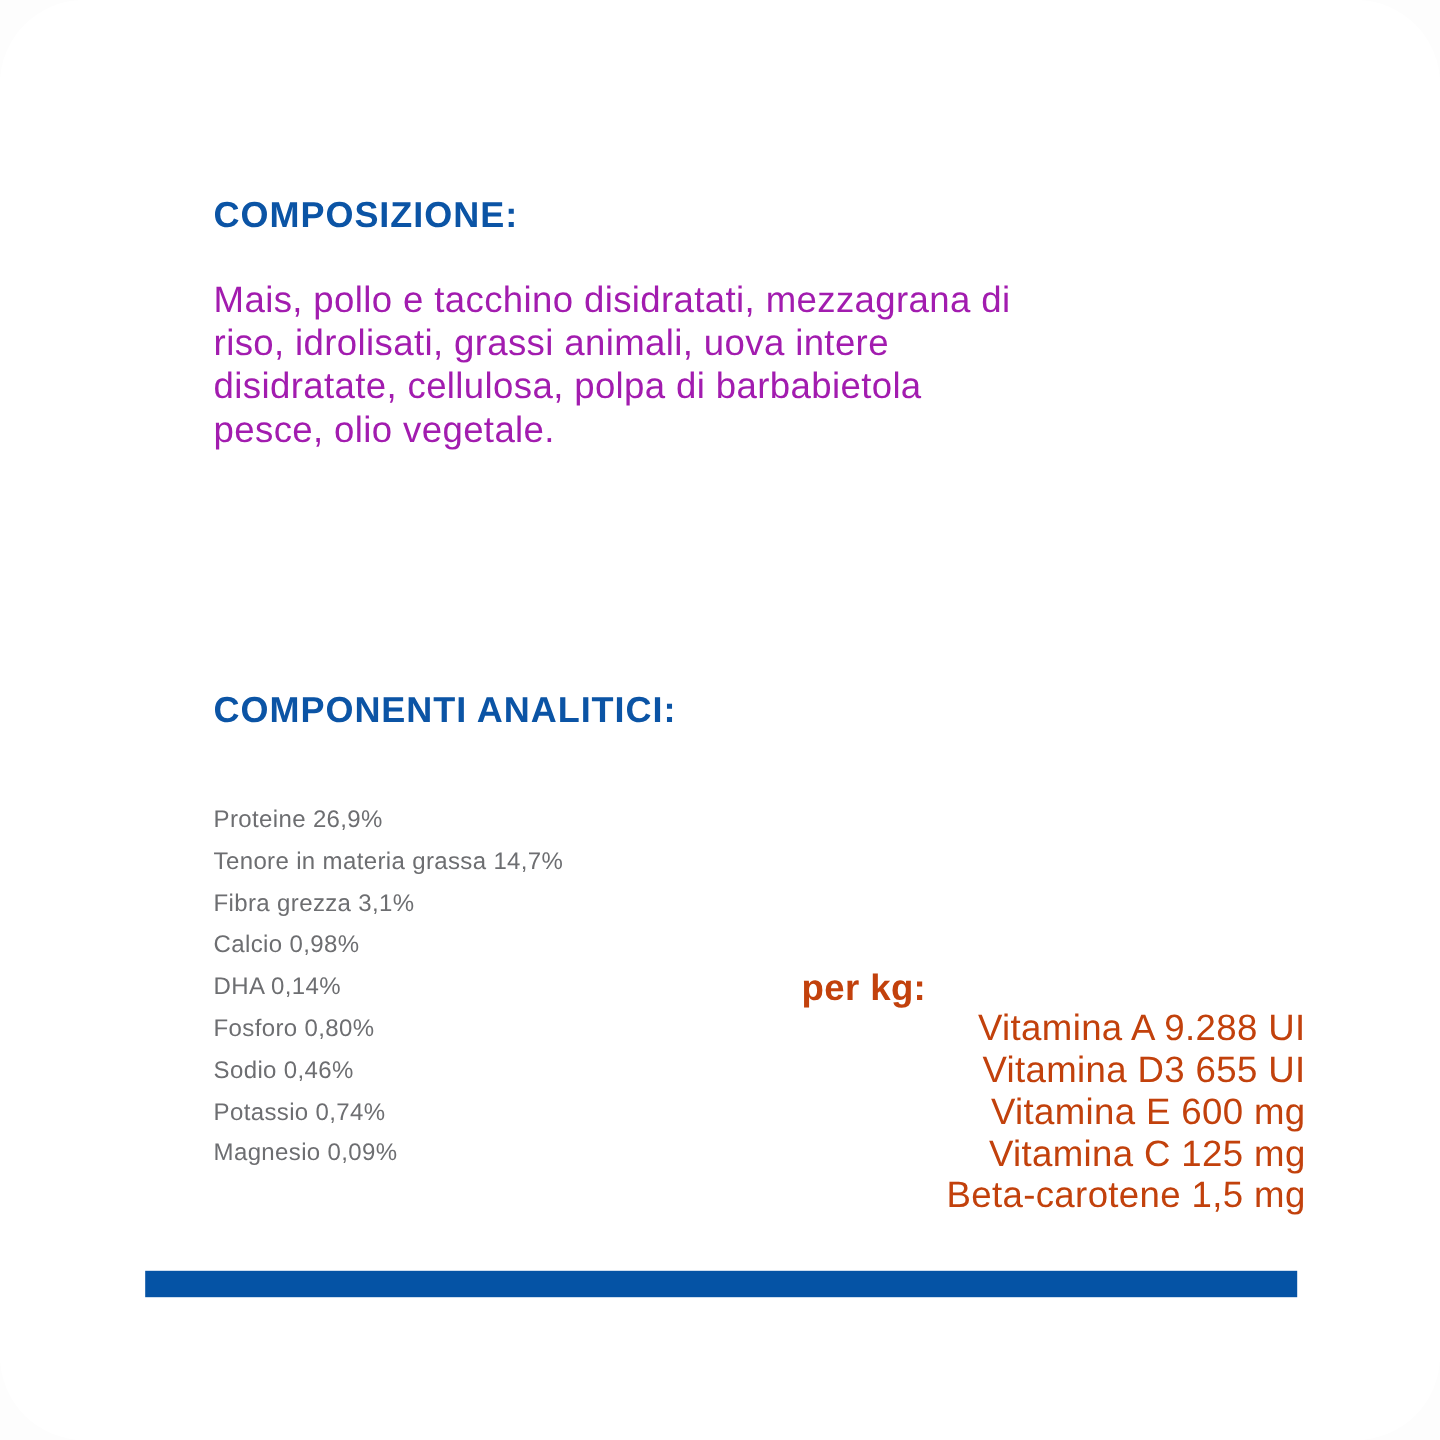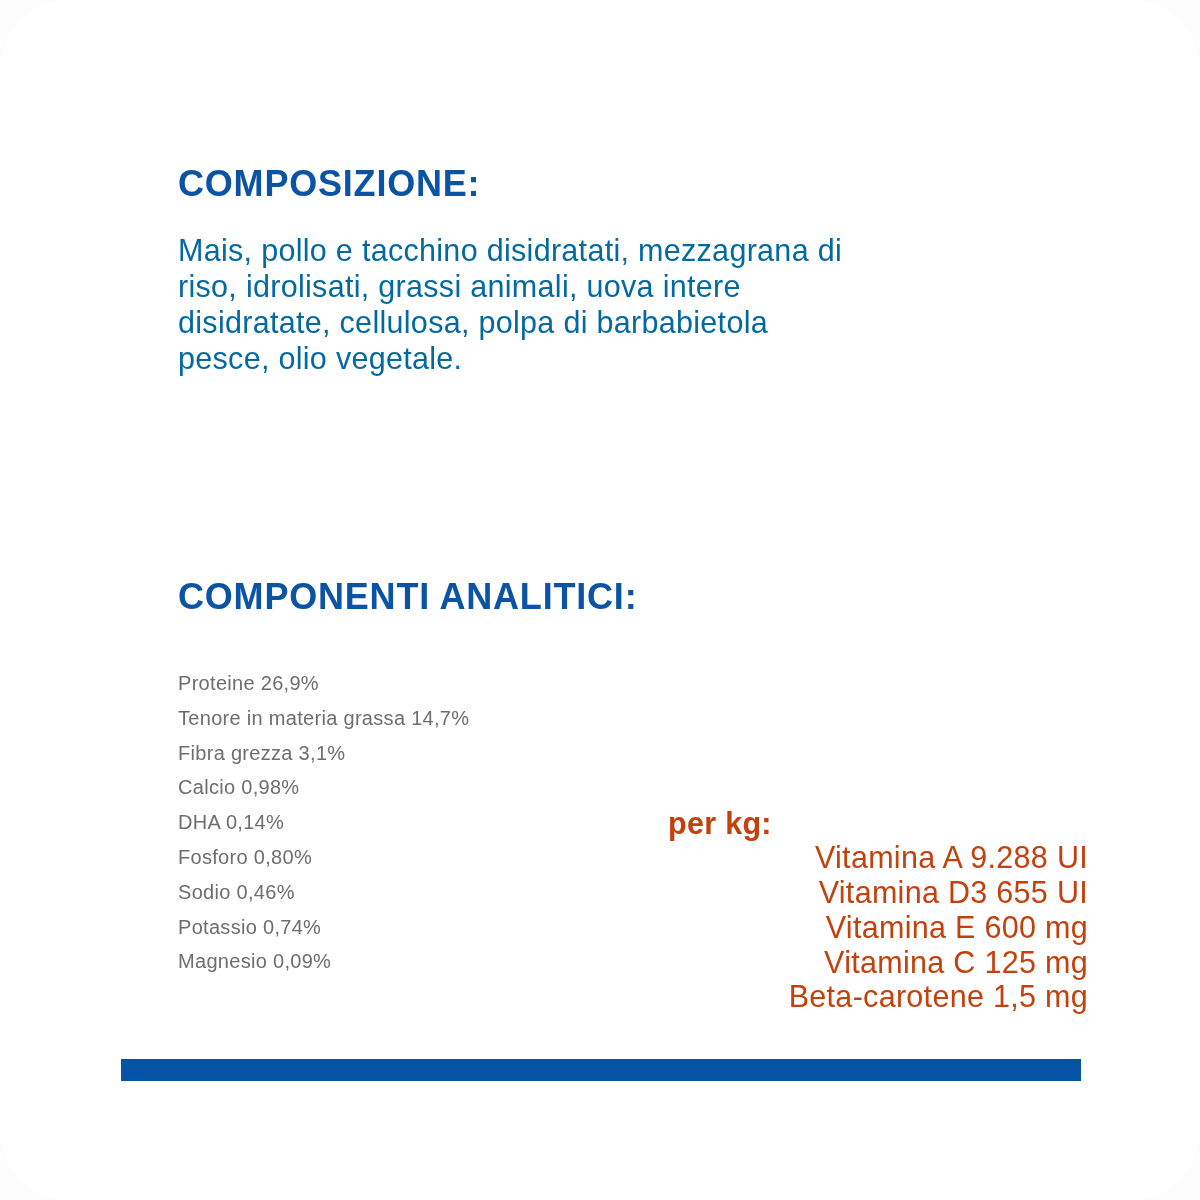--- a/index.html
+++ b/index.html
@@ -13,34 +13,34 @@
     width: 1200px;
     height: 1200px;
     background: #ffffff;
     border-radius: 70px;
     overflow: hidden;
   }
   .section-title {
     position: absolute;
     left: 178px;
     color: #0b54a5;
-    font-size: 36px;
+    font-size: 30px;
     font-weight: bold;
     letter-spacing: 0.8px;
     white-space: nowrap;
   }
   #composition-title { top: 163px; }
   #analytical-title  { top: 576px; }
 
   #composition-text {
     position: absolute;
     left: 178px;
     top: 232px;
     width: 870px;
-    color: #0369a1;
+    color: #a21caf;
     font-size: 30.5px;
     line-height: 36px;
     letter-spacing: 0.3px;
   }
   #composition-text .line { white-space: nowrap; }
 
   #nutrient-list {
     position: absolute;
     left: 178px;
     top: 666px;

